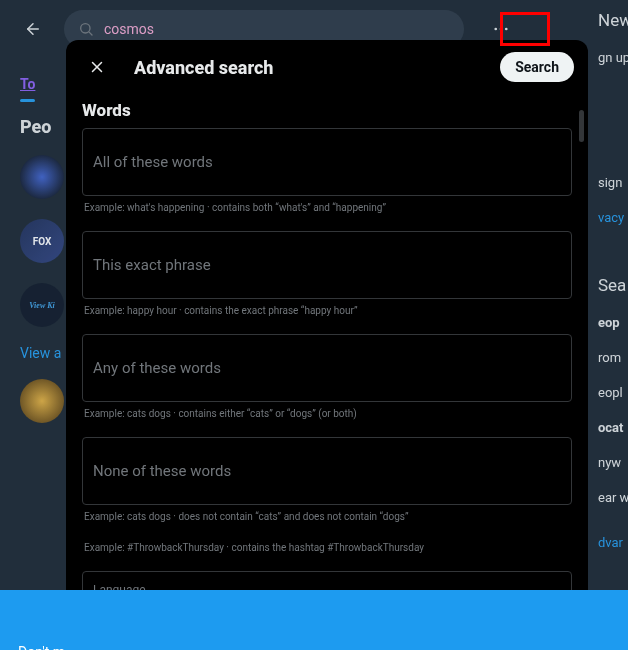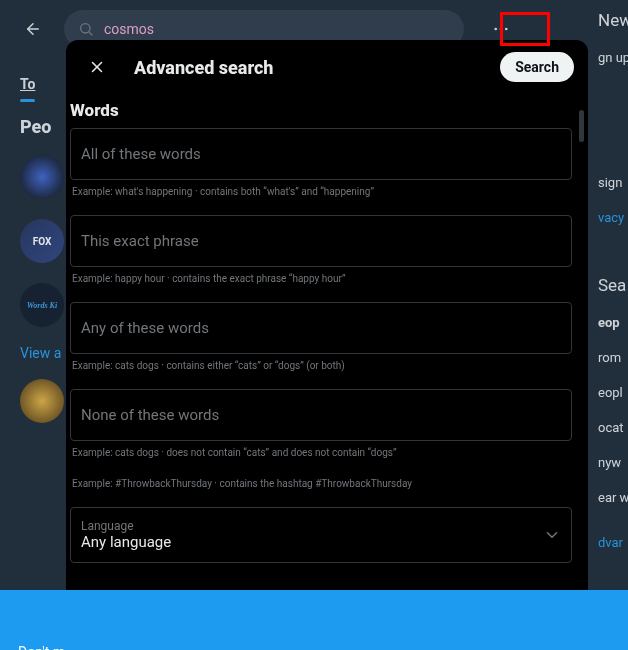--- a/index.html
+++ b/index.html
@@ -15,21 +15,21 @@
     .search-input { width:100%; height:38px; border-radius:20px; background:#273340; border:0; outline:none; color:#f9a8d4; padding:0 40px 0 40px; font-size:14px; }
     .ellipsis-btn { width:34px; height:34px; display:flex; align-items:center; justify-content:center; border-radius:50%; color:#d9d9d9; margin-left:6px; position:relative; }
     .red-box { position:absolute; border:3px solid #ff0000; width:50px; height:34px; left:500px; top:12px; z-index:5; }
 
     .right-col { position:absolute; right:0; top:0; width:36px; height:100%; overflow:hidden; color:#e7e9ea; font-size:13px; }
     .right-chip { padding:10px 6px; white-space:nowrap; }
     .right-chip.title { font-weight:400; font-size:17px; }
 
     .tabs { display:flex; gap:18px; padding:8px 20px 0 20px; color:#8b98a5; font-size:14px; }
     .tab { position:relative; padding:10px 0; font-weight:700; }
-    .tab.active { color:#e5e5e5;text-decoration:underline; }
+    .tab.active { color:#8b5cf6;text-decoration:underline; }
     .tab.active::after { content:""; position:absolute; left:0; right:0; bottom:0; height:3px; background:#1d9bf0; border-radius:2px; }
 
     .people-section { padding:14px 20px; }
     .people-title { font-size:18px; font-weight:800; color:#e7e9ea; margin-bottom:8px; }
     .acct { display:flex; align-items:center; gap:10px; padding:10px 0; }
     .avatar { width:44px; height:44px; border-radius:50%; background:#0b1524; display:flex; align-items:center; justify-content:center; font-size:10px; color:#7a8896; font-weight:700; }
     .av-blue { background: radial-gradient(circle at 50% 50%, #3b5fce 0%, #101b34 70%); }
     .av-fox { background: linear-gradient(135deg, #1a2a55, #2a3d7c); color:#fff; }
     .av-cosmos { background:#081120; color:#3a9fe6; font-size:8px; font-style:italic; font-family: cursive; }
     .av-lion { background: radial-gradient(circle at 50% 50%, #e7b13a 0%, #6e4c0f 75%); }
@@ -42,23 +42,23 @@
     .bottom-banner .t2 { font-size:13px; opacity:.95; }
 
     
     .modal-wrap { position:absolute; inset:0; background:rgba(91,112,131,0.18); }
     .modal { position:absolute; left:66px; top:40px; width:522px; height:570px; background:#000; border-radius:12px; color:#e7e9ea; display:flex; flex-direction:column; }
     .modal-header { display:flex; align-items:center; gap:20px; padding:10px 14px; }
     .close-btn { width:34px; height:34px; display:flex; align-items:center; justify-content:center; border-radius:50%; cursor:pointer; }
     .modal-title { font-size:18px; font-weight:800; flex:1; }
     .search-btn { background:#eff3f4; color:#0f1419; font-weight:700; font-size:14px; border:0; border-radius:18px; padding:7px 15px; cursor:pointer; }
 
-    .modal-body { overflow:auto; padding:0 16px 16px 4px; flex:1; }
+    .modal-body { overflow:auto; padding:0 16px 16px 16px; flex:1; }
     .section-title { font-size:17px; font-weight:800; margin:6px 0 8px 0; }
-    .field { border:1px solid #333639; border-radius:4px; height:52px; display:flex; align-items:center; padding:0 10px; color:#71767b; font-size:15px; margin-top:4px; cursor:text; }
+    .field { border:1px solid #333639; border-radius:4px; height:68px; display:flex; align-items:center; padding:0 10px; color:#71767b; font-size:15px; margin-top:4px; cursor:text; }
     .field.dropdown { height:56px; flex-direction:column; align-items:flex-start; justify-content:center; padding:6px 10px; cursor:pointer; position:relative; }
     .field.dropdown .small-label { font-size:12px; color:#71767b; }
     .field.dropdown .val { font-size:15px; color:#e7e9ea; }
     .field.dropdown .chev { position:absolute; right:10px; top:50%; transform:translateY(-50%); color:#71767b; }
     .hint { color:#71767b; font-size:10px; padding:6px 2px 14px 2px; }
 
     
     .scroll-track { position:absolute; right:4px; top:70px; width:5px; height:32px; background:#333639; border-radius:3px; }
 
     svg { display:block; }
@@ -99,40 +99,40 @@
   <div class="people-section">
     <div class="people-title">Peo</div>
 
     <div class="acct">
       <div class="avatar av-blue"></div>
     </div>
     <div class="acct">
       <div class="avatar av-fox">FOX</div>
     </div>
     <div class="acct">
-      <div class="avatar av-cosmos">Words Ki</div>
+      <div class="avatar av-cosmos">View Ki</div>
     </div>
     <div class="view-all">View a</div>
     <div class="acct">
       <div class="avatar av-lion"></div>
     </div>
   </div>
 
   <div class="right-col">
     <div class="right-chip title">New</div>
     <div class="right-chip">gn up</div>
     <div style="height:90px"></div>
     <div class="right-chip">sign</div>
     <div class="right-chip" style="color:#1d9bf0">vacy</div>
     <div style="height:30px"></div>
     <div class="right-chip title">Sea</div>
     <div class="right-chip" style="font-weight:700">eop</div>
     <div class="right-chip">rom</div>
     <div class="right-chip">eopl</div>
-    <div class="right-chip" style="font-weight:400">ocat</div>
+    <div class="right-chip" style="font-weight:700">ocat</div>
     <div class="right-chip">nyw</div>
     <div class="right-chip">ear w</div>
     <div style="height:10px"></div>
     <div class="right-chip" style="color:#1d9bf0">dvar</div>
   </div>
 </div>
 
 <div class="red-box"></div>
 
 <div class="modal-wrap">

